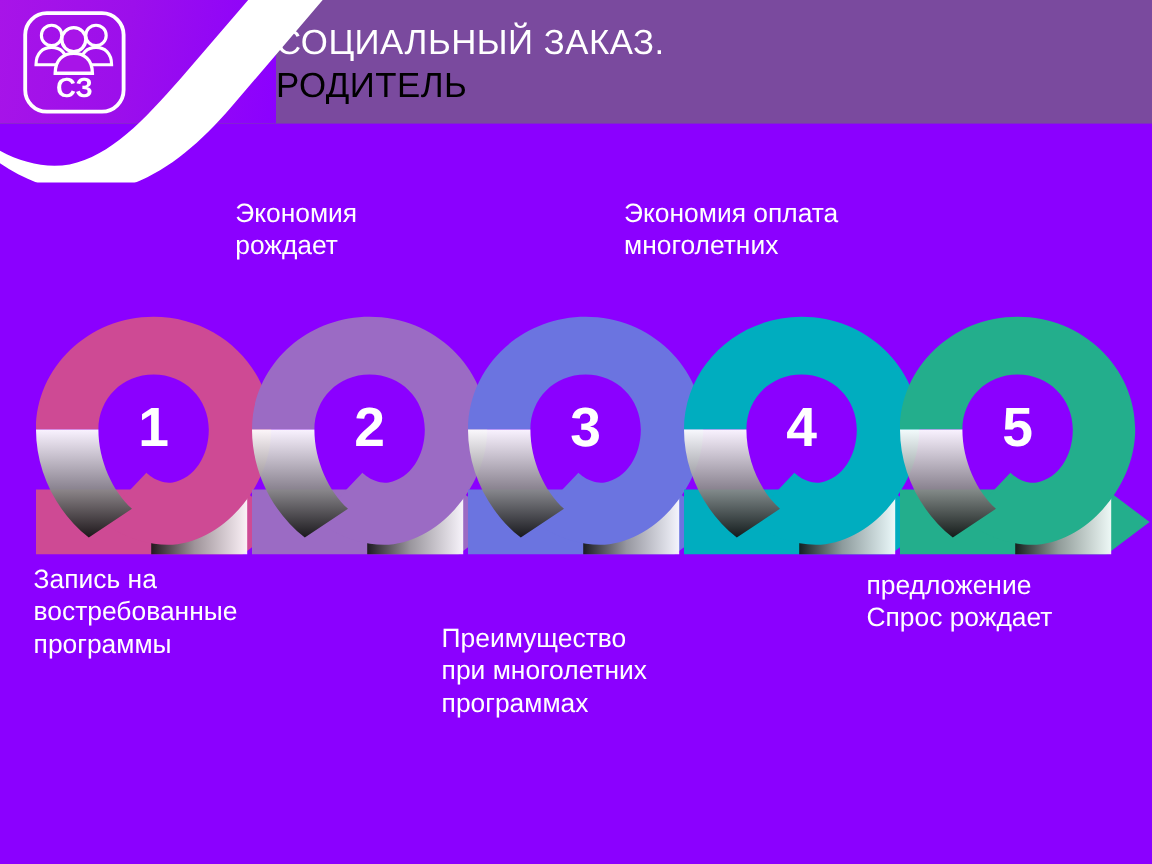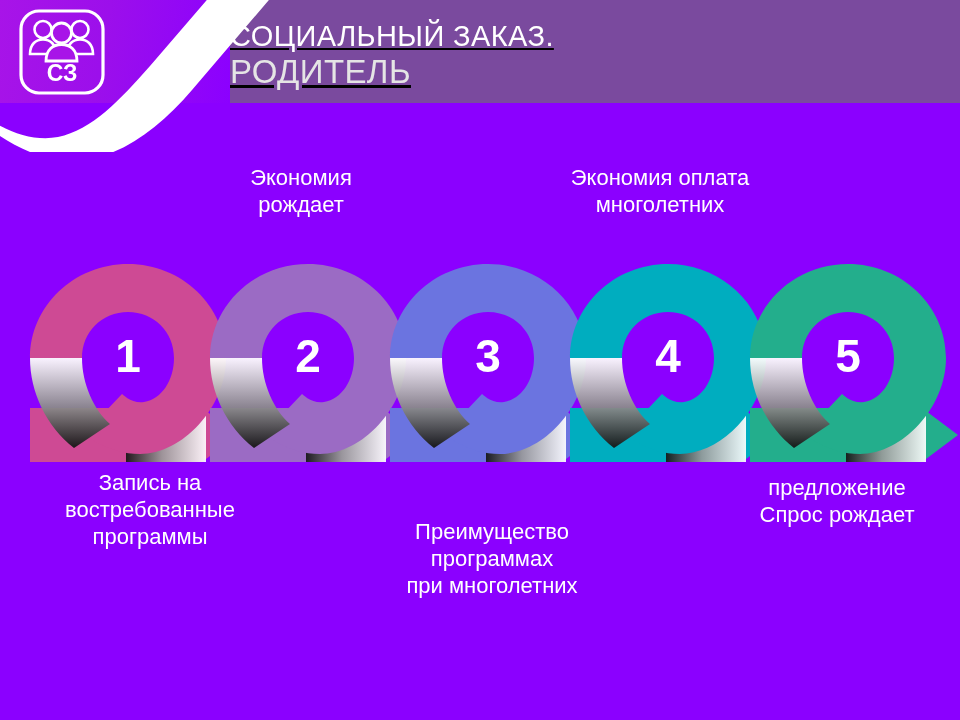--- a/index.html
+++ b/index.html
@@ -42,32 +42,31 @@
     top: -8px;
     width: 300px;
     height: 160px;
     pointer-events: none;
   }
   #header-title {
     position: absolute;
     left: 230px;
     top: 18px;
     width: 700px;
-    text-decoration: underline;
   }
   .title-line1 {
     color: #FFFFFF;
     font-size: 29px;
     line-height: 36px;
     letter-spacing: 0.4px;
     white-space: nowrap;
   }
   .title-line2 {
-    color: #e5e5e5;
-    font-size: 33px;
+    color: #000000;
+    font-size: 29px;
     line-height: 36px;
     letter-spacing: 0.4px;
     white-space: nowrap;
   }
 
   
   #logo {
     position: absolute;
     left: 18px;
     top: 8px;
@@ -81,21 +80,21 @@
     left: 0;
     top: 262px;
     width: 960px;
     height: 200px;
   }
 
   
   .label {
     position: absolute;
     color: #FFFFFF;
-    text-align: center;
+    text-align: left;
     font-size: 22px;
     line-height: 27px;
   }
   #label-top-2 { left: 196px; top: 164px; width: 210px; }
   #label-top-4 { left: 520px; top: 164px; width: 280px; }
   #label-bot-1 { left: 28px; top: 469px; width: 244px; }
   #label-bot-3 { left: 368px; top: 474px; width: 248px; margin-top: 44px; }
   #label-bot-5 { left: 722px; top: 474px; width: 230px; }
 </style>
 </head>
@@ -220,22 +219,22 @@
   </div>
 
   <div class="label" id="label-bot-1">
     <div>Запись на</div>
     <div>востребованные</div>
     <div>программы</div>
   </div>
 
   <div class="label" id="label-bot-3">
     <div>Преимущество</div>
+    <div>при многолетних</div>
     <div>программах</div>
-    <div>при многолетних</div>
   </div>
 
   <div class="label" id="label-bot-5">
     <div>предложение</div>
     <div>Спрос рождает</div>
   </div>
 
 </div>
 
 </body></html>

